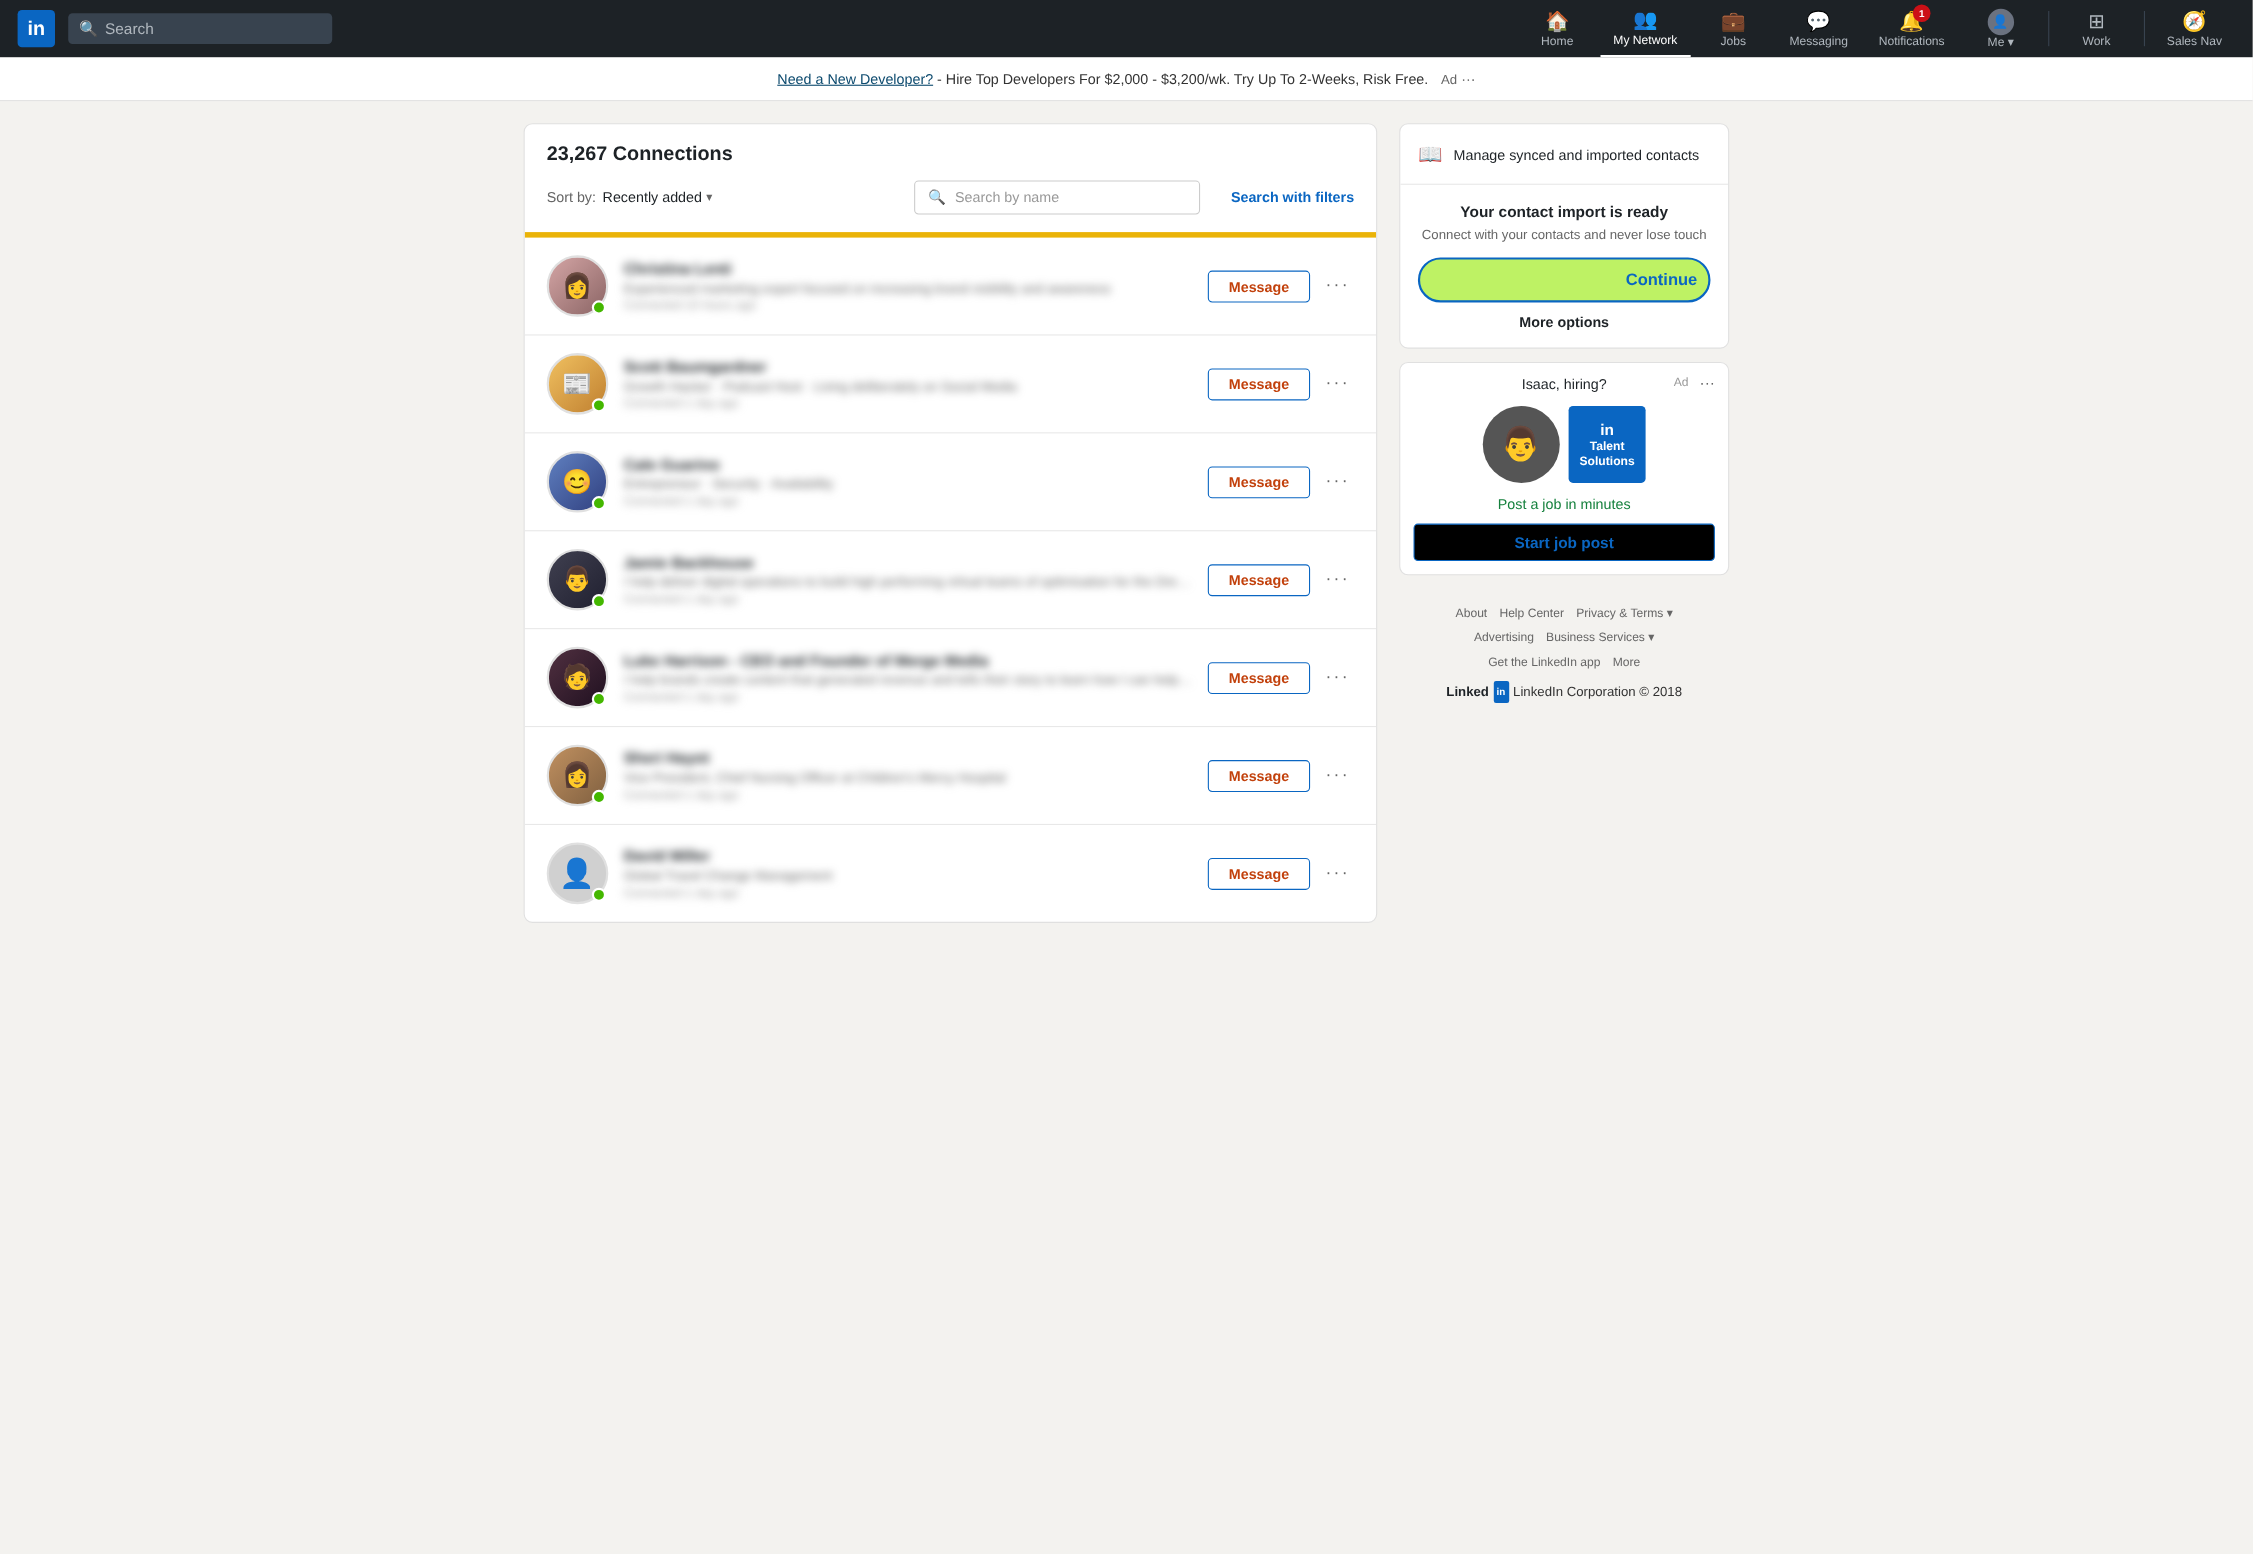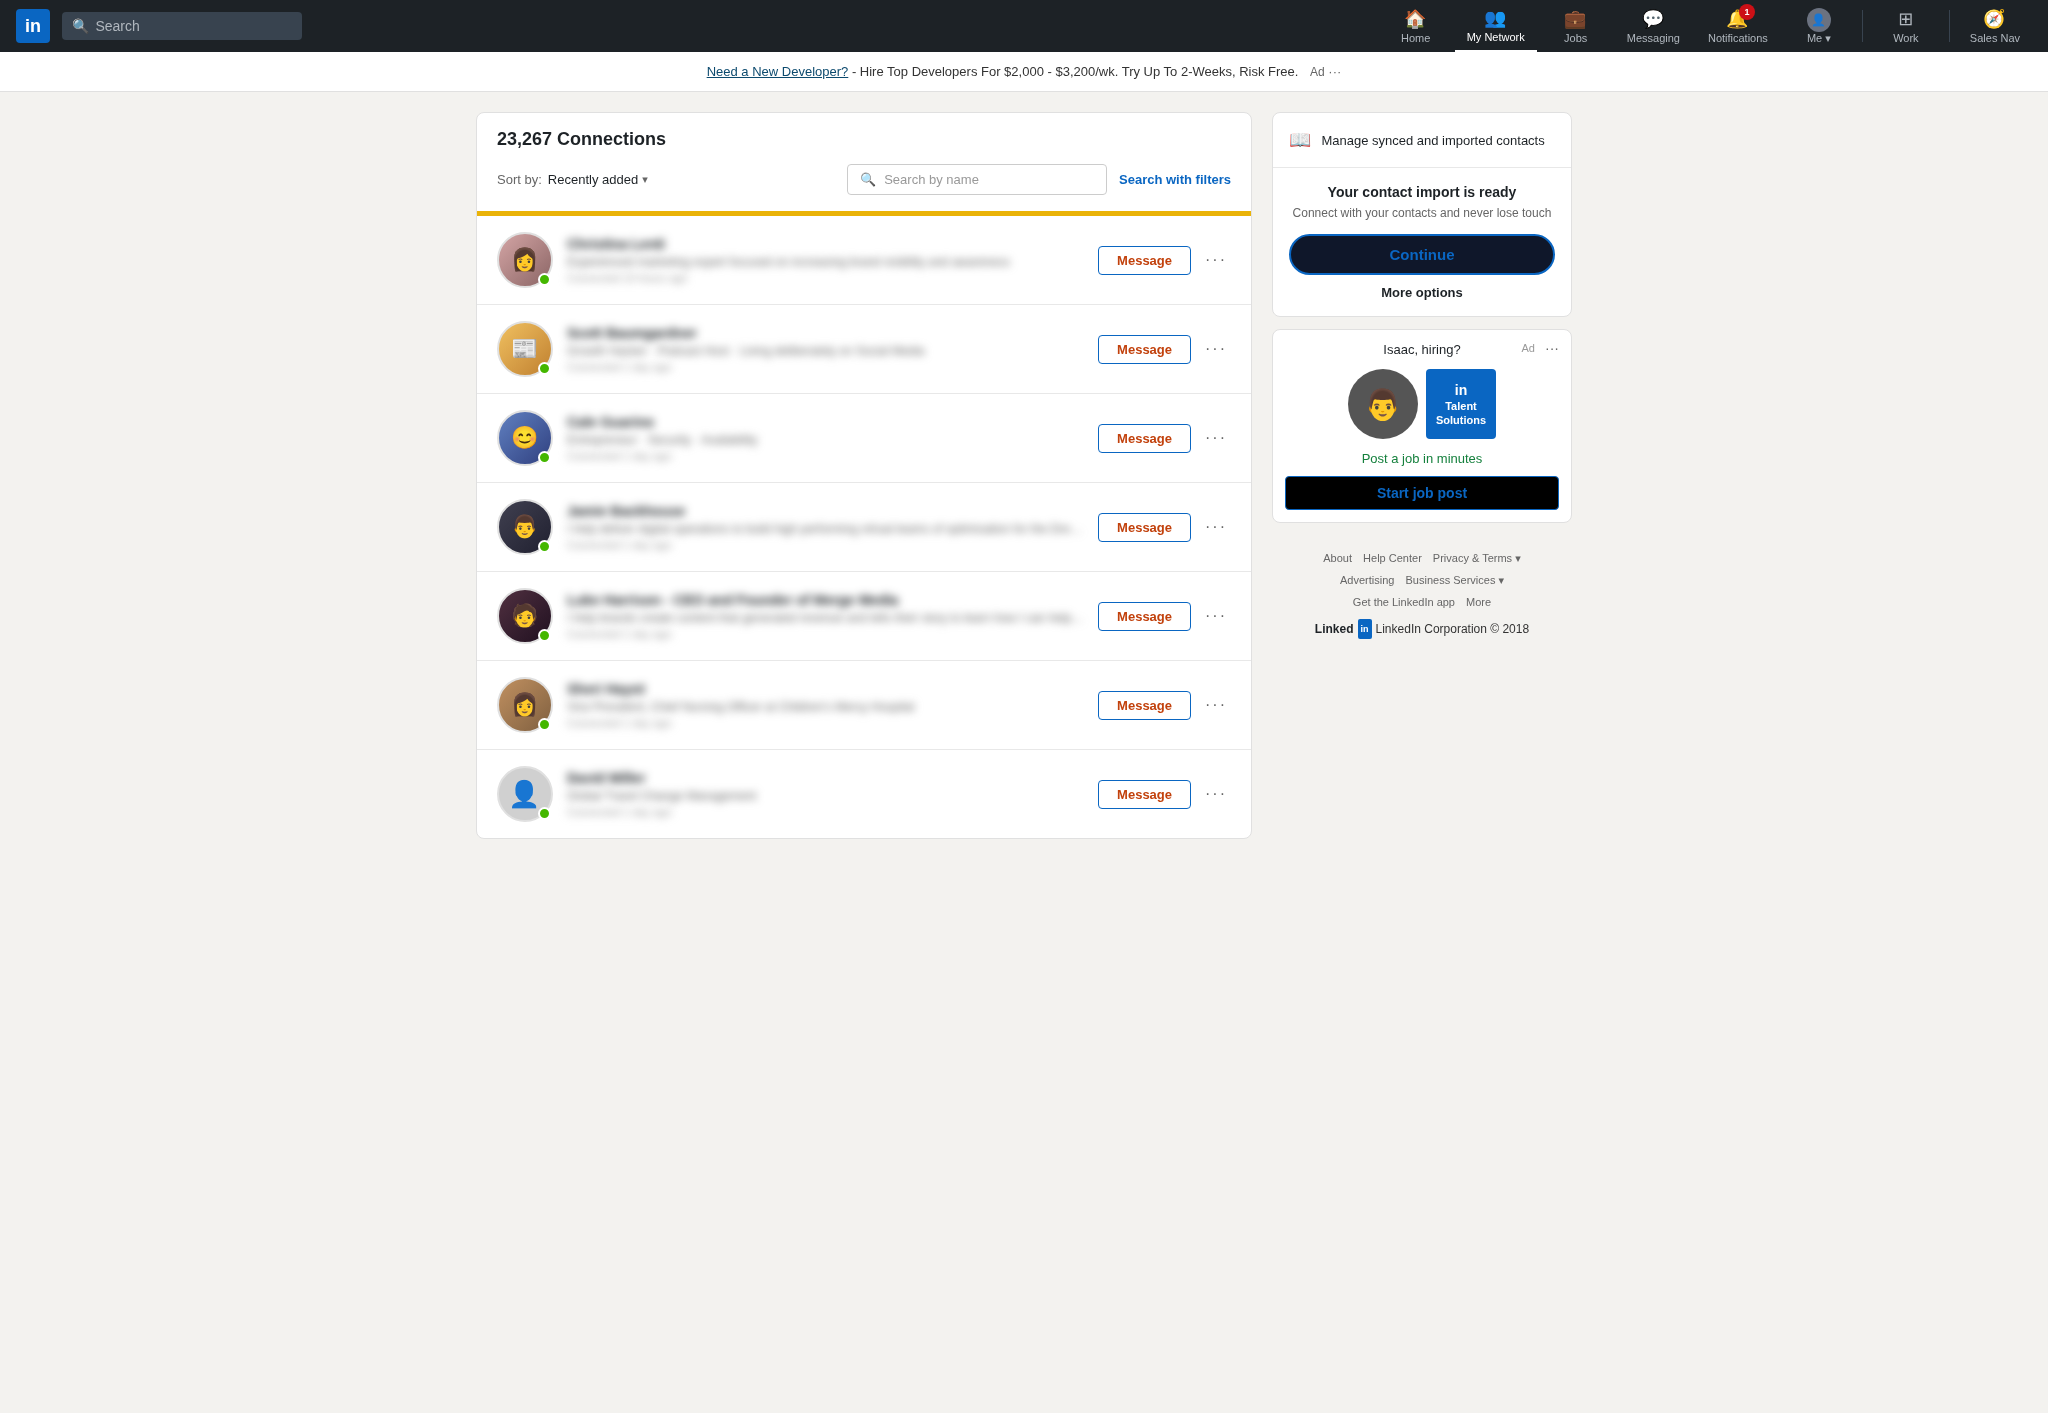--- a/index.html
+++ b/index.html
@@ -138,21 +138,21 @@
     }
     .connections-title {
       font-size: 18px;
       font-weight: 600;
       color: #1d2226;
       margin-bottom: 14px;
     }
     .connections-controls {
       display: flex;
       align-items: center;
-      gap: 12px;
+      gap: 28px;
     }
     .sort-control {
       display: flex;
       align-items: center;
       gap: 6px;
       font-size: 13px;
       color: #666;
     }
     .sort-value {
       color: #1d2226;
@@ -316,29 +316,30 @@
       color: #1d2226;
       margin-bottom: 6px;
     }
     .import-desc {
       font-size: 12px;
       color: #666;
       margin-bottom: 14px;
     }
     .continue-btn {
       width: 100%;
-      background: #0f172a;
+      background: #bef264;
       border: 2px solid #0a66c2;
       color: #0a66c2;
       font-size: 15px;
       font-weight: 600;
       padding: 10px;
       border-radius: 24px;
       cursor: pointer;
       margin-bottom: 10px;
+      text-align: right;
     }
     .more-options-link {
       font-size: 13px;
       font-weight: 600;
       color: #1d2226;
       cursor: pointer;
     }
 
     
     .ad-card {

